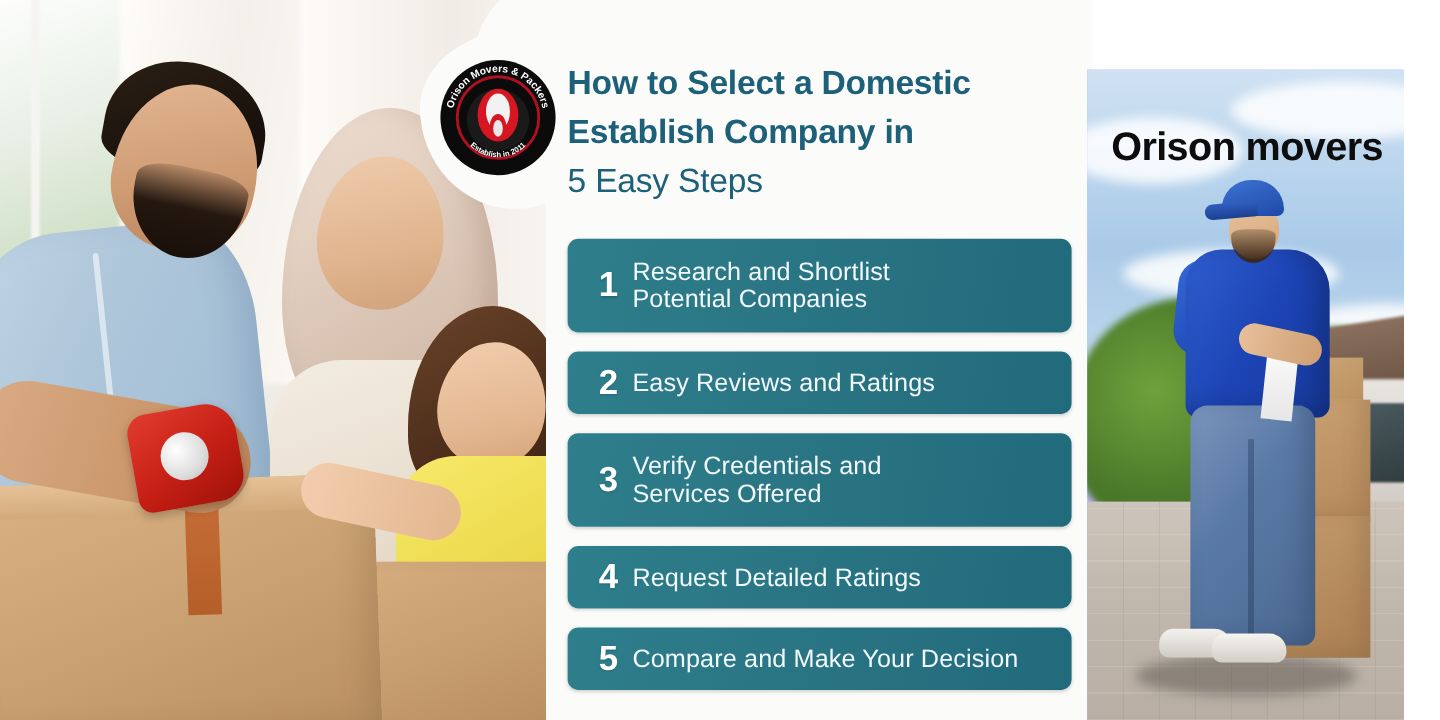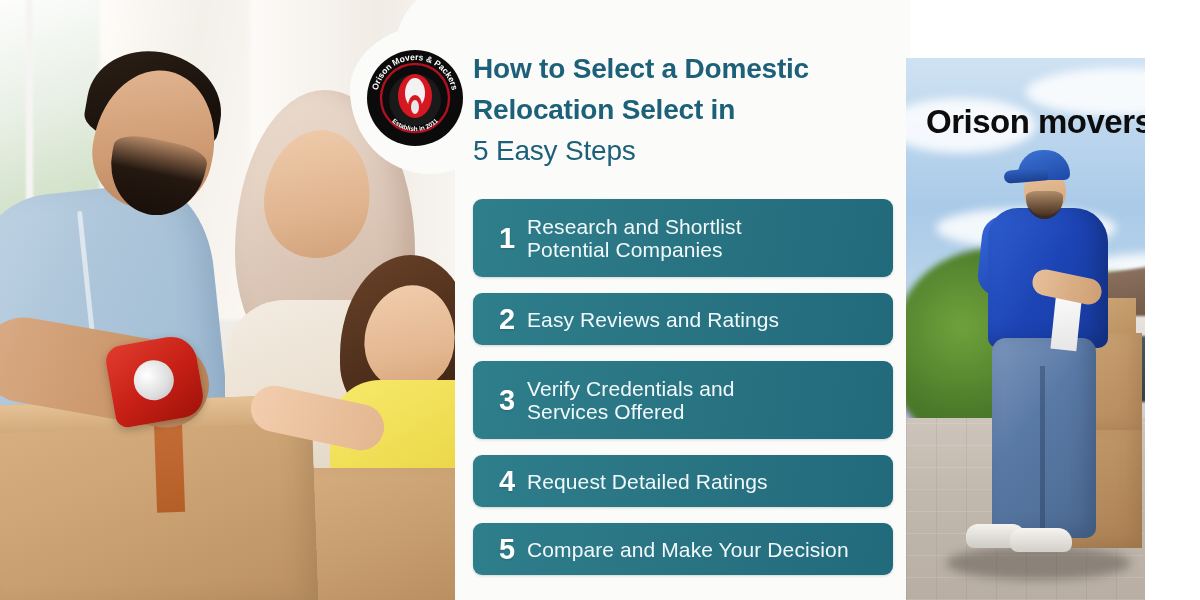--- a/index.html
+++ b/index.html
@@ -206,21 +206,21 @@
     text-shadow:0 1px 2px rgba(0,0,0,.18);
   }
   .step-label {
     font-size:21px; font-weight:400; line-height:23px;
     color:#f1f9fb; white-space:pre-line;
     letter-spacing:.1px;
   }
 
   
   .photo-right {
-    position:absolute; left:906px; top:58px; width:239px; height:542px;
+    position:absolute; left:906px; top:58px; width:264px; height:542px;
     overflow:hidden; background:#c4b5fd;
   }
   .pr-sky{
     position:absolute; left:0; top:0; width:100%; height:330px;
     background:linear-gradient(180deg,#cfe2f3 0%,#a9cae8 45%,#cfe0ee 100%);
   }
   .pr-cloud{
     position:absolute; background:rgba(255,255,255,.85);
     border-radius:50%; filter:blur(5px);
   }
@@ -408,21 +408,21 @@
         <textPath href="#arcTop" startOffset="50%" text-anchor="middle" id="logoTop">Orison Movers &amp; Packers</textPath>
       </text>
       <text font-family="'Liberation Sans',sans-serif" font-size="6.4" font-weight="700" fill="#ffffff">
         <textPath href="#arcBot" startOffset="50%" text-anchor="middle" id="logoBot">Establish in 2011</textPath>
       </text>
     </svg>
   </div>
 
   <h1 class="headline">
     <span class="hl-line"><span class="w-semi">How to </span><span class="w-bold">Select a Domestic</span></span>
-    <span class="hl-line w-bold">Relocation Select in</span>
+    <span class="hl-line w-bold">Establish Company in</span>
     <span class="hl-line w-reg">5 Easy Steps</span>
   </h1>
 
   <div class="steps">
     <div class="step tall">
       <span class="step-num">1</span>
       <span class="step-label">Research and Shortlist
 Potential Companies</span>
     </div>
     <div class="step short">

